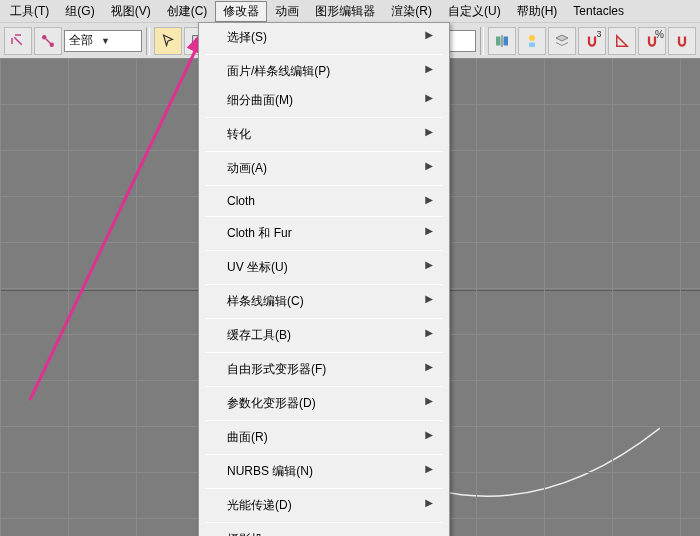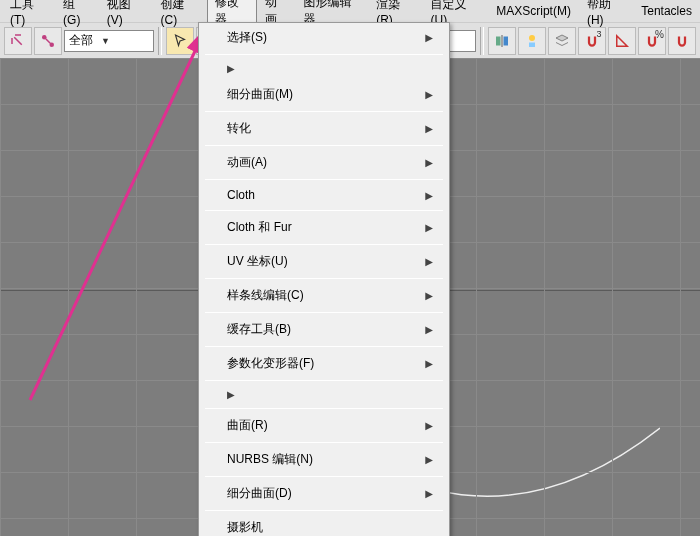--- a/index.html
+++ b/index.html
@@ -79,21 +79,21 @@
       width: 252px;
       background: #f0f0f0;
       border: 1px solid #999;
       box-shadow: 2px 2px 4px rgba(0,0,0,0.3);
       font-size: 12px;
     }
     .dropdown-item {
       padding: 6px 16px 6px 28px;
       display: flex;
       justify-content: space-between;
-      align-items: center;
+      align-items: flex-start;
     }
     .submenu-arrow { font-size: 10px; color: #444; }
     .dropdown-sep { height: 1px; background: #bbb; margin: 2px 6px; border-bottom: 1px solid #fff; }
     
     .watermark {
       position: absolute;
       left: 280px; top: 220px;
       font-size: 58px;
       font-weight: bold;
       color: rgba(170,120,90,0.18);
@@ -115,39 +115,38 @@
 <div class="menubar" id="menubar">
     <div class="menubar-item">工具(T)</div>
     <div class="menubar-item">组(G)</div>
     <div class="menubar-item">视图(V)</div>
     <div class="menubar-item">创建(C)</div>
     <div class="menubar-item active">修改器</div>
     <div class="menubar-item">动画</div>
     <div class="menubar-item">图形编辑器</div>
     <div class="menubar-item">渲染(R)</div>
     <div class="menubar-item">自定义(U)</div>
-    <div class="menubar-item">MAXScript(M)</div>
     <div class="menubar-item">帮助(H)</div>
     <div class="menubar-item">Tentacles</div>
   </div>
 
 <div class="toolbar">
   <div class="tool-btn">
     <svg viewBox="0 0 24 24">
         <path d="M7 7l10 10M8 4h8M4 8v8" stroke="#c04080" stroke-width="2" fill="none"></path>
       </svg>
   </div>
   <div class="tool-btn">
     <svg viewBox="0 0 24 24">
         <circle cx="7" cy="7" r="3" fill="#c04080"></circle>
         <circle cx="17" cy="17" r="3" fill="#c04080"></circle>
         <path d="M9 9l6 6" stroke="#c04080" stroke-width="2"></path>
       </svg>
   </div>
-  <div class="combo" style="width:90px;">
+  <div class="combo" style="width:78px;">
     <span>全部</span>
     <span class="combo-arrow">▼</span>
   </div>
   <div class="sep"></div>
   <div class="tool-btn" style="background:#f8e8b0;">
     <svg viewBox="0 0 24 24">
         <path d="M6 4l4 14 2-6 6-2z" fill="none" stroke="#333" stroke-width="1.5"></path>
       </svg>
   </div>
   <div class="tool-btn">
@@ -252,20 +251,21 @@
   <line x1="30" y1="400" x2="205" y2="30" stroke="#e03090" stroke-width="3" marker-end="url(#ah)"></line>
 </svg>
 
 <div class="dropdown" id="dropdown">
     <div class="dropdown-item">
       <span>选择(S)</span>
       <span class="submenu-arrow">▶</span>
     </div>
     <div class="dropdown-sep"></div>
     <div class="dropdown-item">
+      <span>面片/样条线编辑(P)</span>
       <span class="submenu-arrow">▶</span>
     </div>
     <div class="dropdown-item">
       <span>细分曲面(M)</span>
       <span class="submenu-arrow">▶</span>
     </div>
     <div class="dropdown-sep"></div>
     <div class="dropdown-item">
       <span>转化</span>
       <span class="submenu-arrow">▶</span>
@@ -295,39 +295,40 @@
       <span>样条线编辑(C)</span>
       <span class="submenu-arrow">▶</span>
     </div>
     <div class="dropdown-sep"></div>
     <div class="dropdown-item">
       <span>缓存工具(B)</span>
       <span class="submenu-arrow">▶</span>
     </div>
     <div class="dropdown-sep"></div>
     <div class="dropdown-item">
-      <span>参数化变形器(F)</span>
-      <span class="submenu-arrow">▶</span>
-    </div>
-    <div class="dropdown-sep"></div>
-    <div class="dropdown-item">
+      <span>自由形式变形器(F)</span>
+      <span class="submenu-arrow">▶</span>
+    </div>
+    <div class="dropdown-sep"></div>
+    <div class="dropdown-item">
+      <span>参数化变形器(D)</span>
       <span class="submenu-arrow">▶</span>
     </div>
     <div class="dropdown-sep"></div>
     <div class="dropdown-item">
       <span>曲面(R)</span>
       <span class="submenu-arrow">▶</span>
     </div>
     <div class="dropdown-sep"></div>
     <div class="dropdown-item">
       <span>NURBS 编辑(N)</span>
       <span class="submenu-arrow">▶</span>
     </div>
     <div class="dropdown-sep"></div>
     <div class="dropdown-item">
-      <span>细分曲面(D)</span>
+      <span>光能传递(D)</span>
       <span class="submenu-arrow">▶</span>
     </div>
     <div class="dropdown-sep"></div>
     <div class="dropdown-item">
       <span>摄影机</span>
     </div>
   </div>
 
 </body></html>

